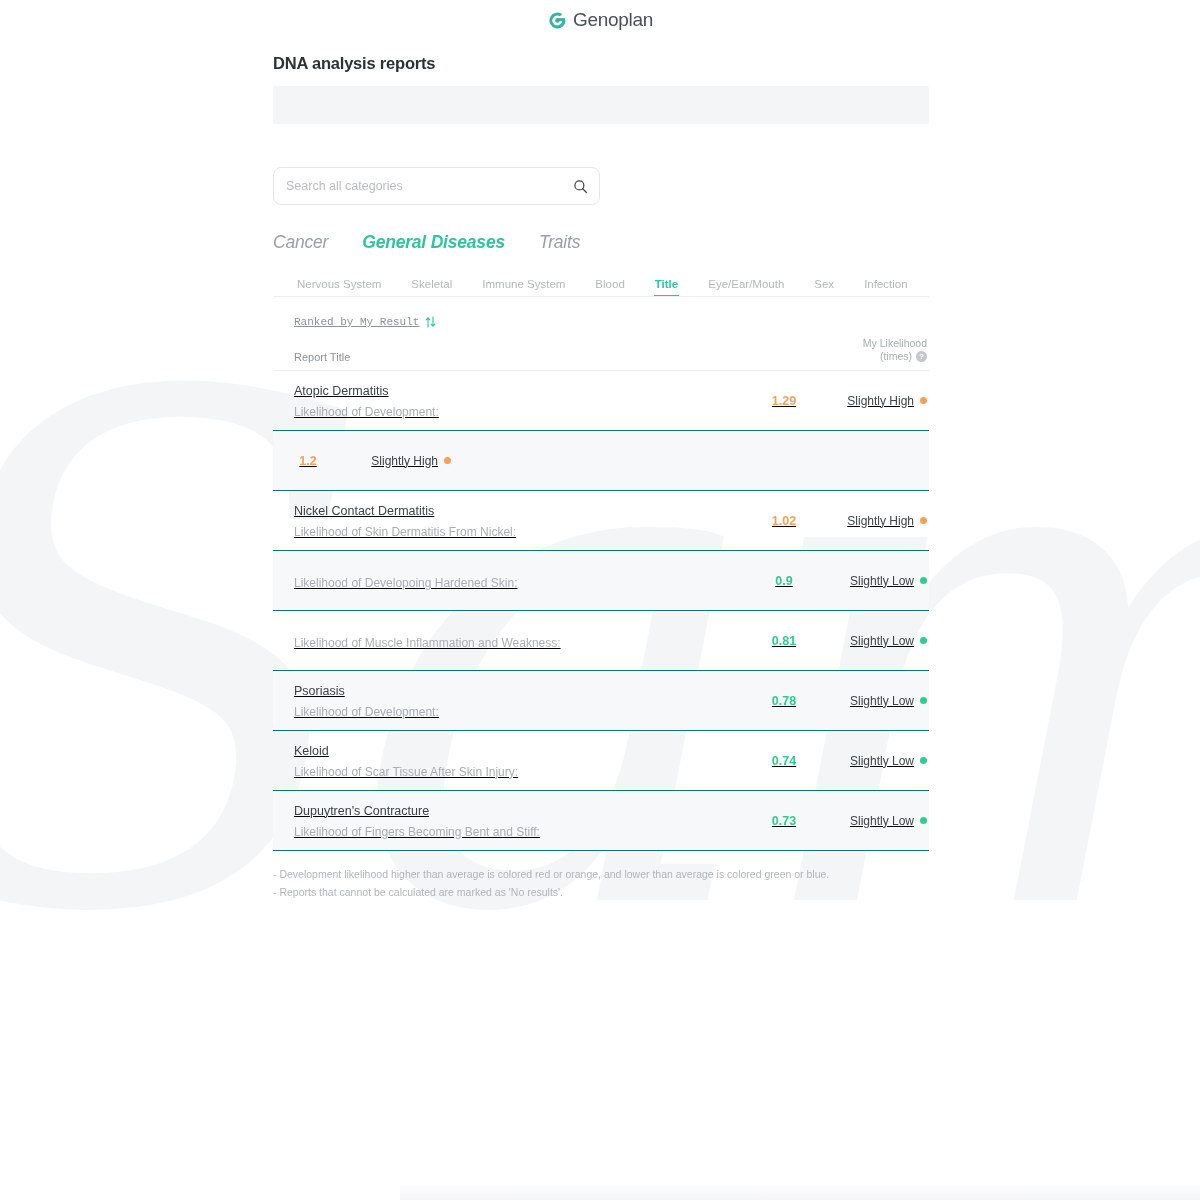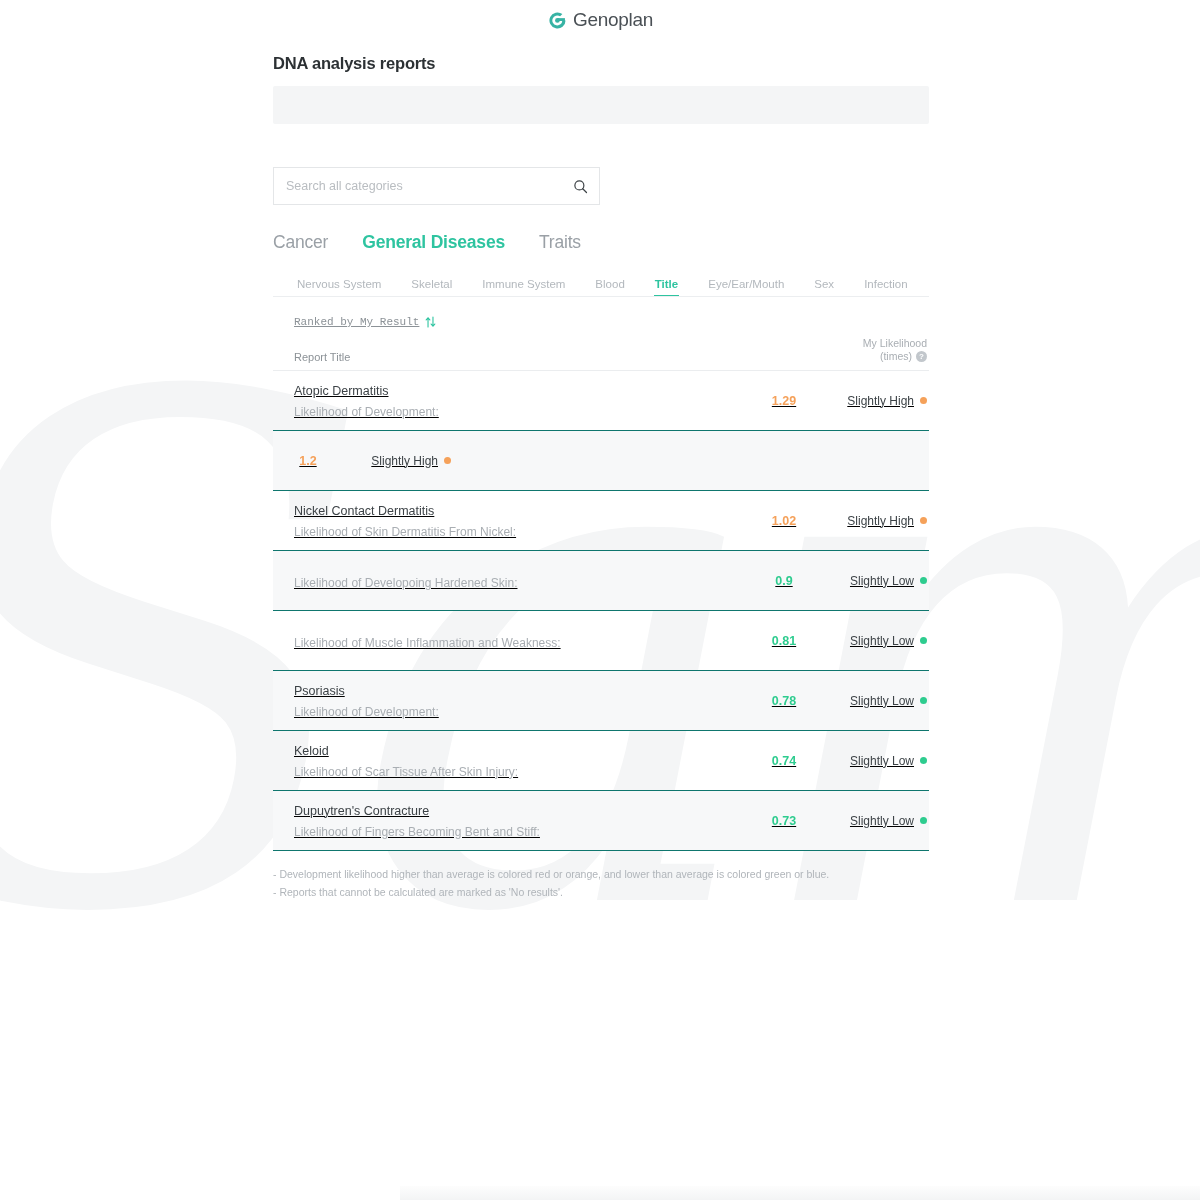--- a/index.html
+++ b/index.html
@@ -90,21 +90,21 @@
   }
 
   
   .search-row { margin-top: 43px; }
   .search-box {
     position: relative;
     width: 327px;
     height: 38px;
     border: 1px solid #e4e6e8;
     background: #fff;
-    border-radius: 0;
+    border-radius: 8px;
     display: flex;
     align-items: center;
   }
   .search-input {
     border: 0; outline: 0;
     background: transparent;
     flex: 1;
     height: 100%;
     padding: 0 34px 0 12px;
     font-family: "Liberation Sans", sans-serif;
@@ -122,20 +122,21 @@
     padding: 0;
     display: flex; align-items: center; justify-content: center;
   }
 
   
   .main-tabs {
     margin-top: 27px;
     display: flex;
     align-items: baseline;
     gap: 34px;
+    font-style: italic;
   }
   .main-tab {
     font-size: 17.5px;
     color: #9aa0a6;
     font-weight: 400;
     cursor: pointer;
     letter-spacing: -0.2px;
     white-space: nowrap;
   }
   .main-tab.active { color: #2ec4a0; font-weight: bold; }

